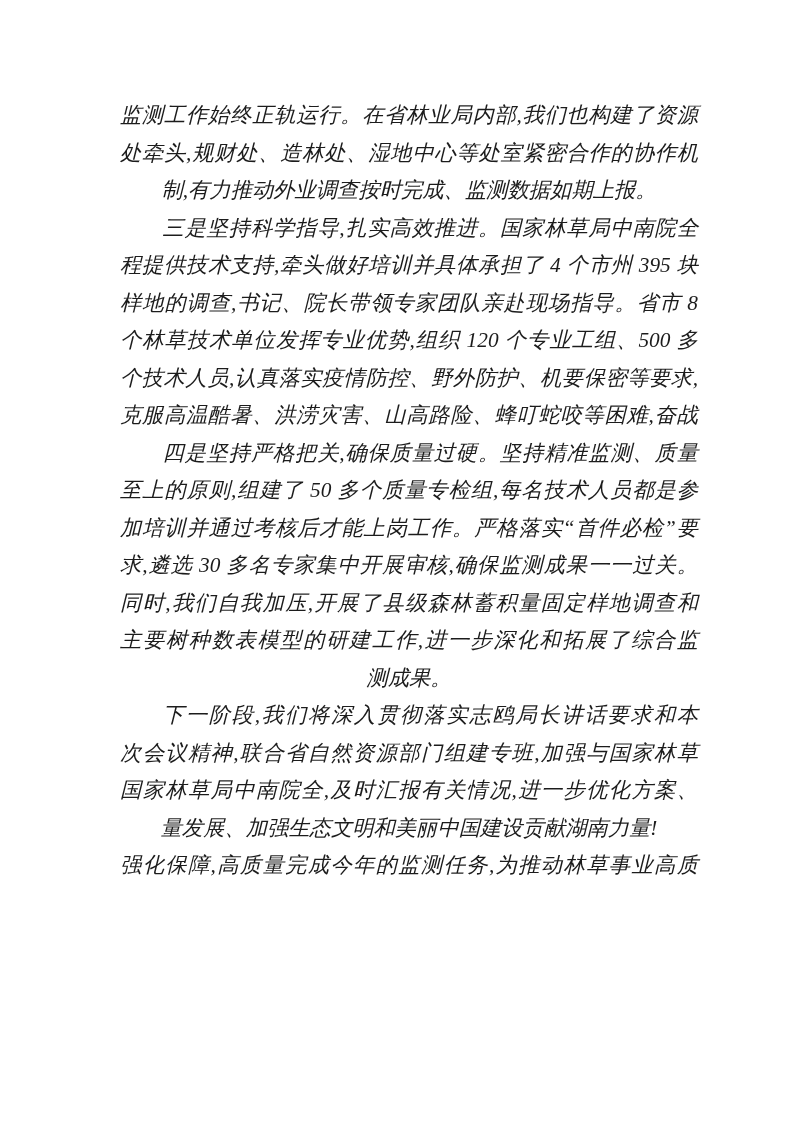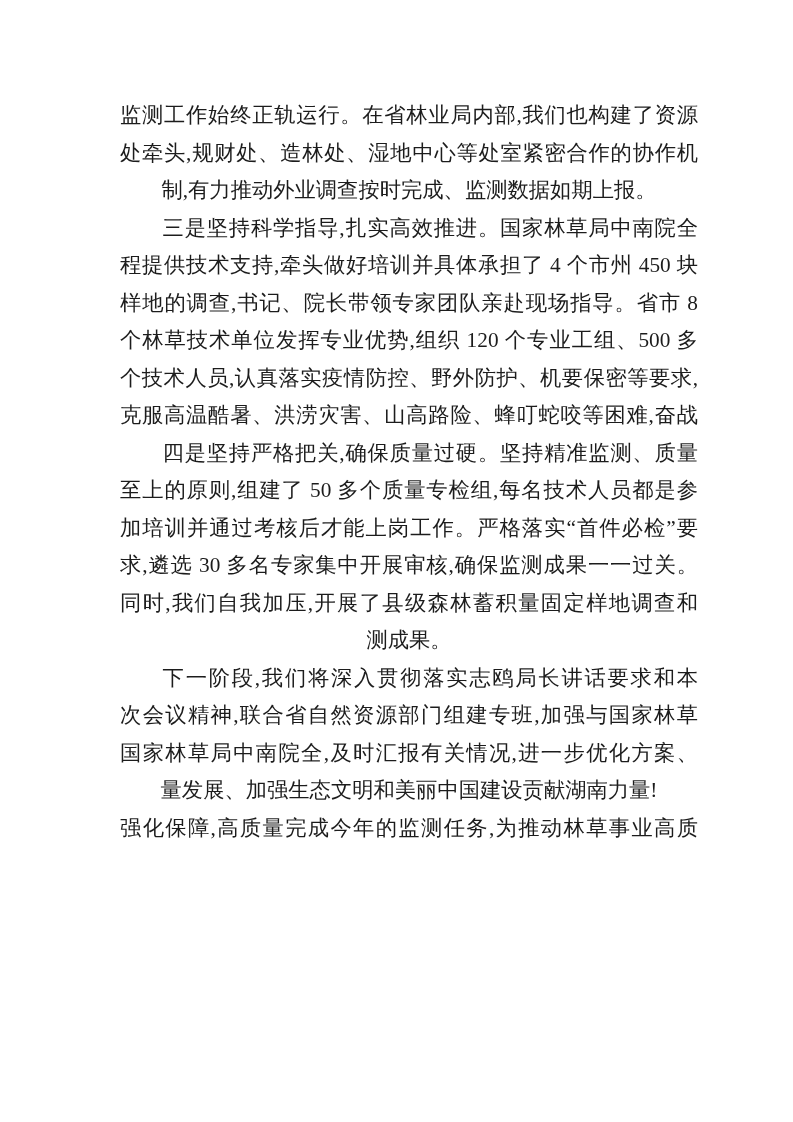--- a/index.html
+++ b/index.html
@@ -18,20 +18,21 @@
   }
   .content {
     position: absolute;
     left: 120px;
     top: 97px;
     width: 578px;
   }
   .para {
     margin: 0;
     padding: 0;
+    font-style: italic;
   }
   .line {
     font-size: 21.3px;
     line-height: 37.5px;
     height: 37.5px;
     white-space: nowrap;
     text-align: center;
     overflow: visible;
   }
   
@@ -51,33 +52,34 @@
   <div class="content">
 
     <div class="para">
       <div class="line fill">监测工作始终正轨运行。在省林业局内部,我们也构建了资源</div>
       <div class="line fill">处牵头,规财处、造林处、湿地中心等处室紧密合作的协作机</div>
       <div class="line">制,有力推动外业调查按时完成、监测数据如期上报。</div>
     </div>
 
     <div class="para">
       <div class="line fill indent">三是坚持科学指导,扎实高效推进。国家林草局中南院全</div>
-      <div class="line fill">程提供技术支持,牵头做好培训并具体承担了 4 个市州 450 块</div>
+      <div class="line fill">程提供技术支持,牵头做好培训并具体承担了 4 个市州 395 块</div>
       <div class="line fill">样地的调查,书记、院长带领专家团队亲赴现场指导。省市 8</div>
       <div class="line fill">个林草技术单位发挥专业优势,组织 120 个专业工组、500 多</div>
       <div class="line fill">个技术人员,认真落实疫情防控、野外防护、机要保密等要求,</div>
       <div class="line fill">克服高温酷暑、洪涝灾害、山高路险、蜂叮蛇咬等困难,奋战</div>
     </div>
 
     <div class="para">
       <div class="line fill indent">四是坚持严格把关,确保质量过硬。坚持精准监测、质量</div>
       <div class="line fill">至上的原则,组建了 50 多个质量专检组,每名技术人员都是参</div>
       <div class="line fill">加培训并通过考核后才能上岗工作。严格落实“首件必检”要</div>
       <div class="line fill">求,遴选 30 多名专家集中开展审核,确保监测成果一一过关。</div>
       <div class="line fill">同时,我们自我加压,开展了县级森林蓄积量固定样地调查和</div>
+      <div class="line fill">主要树种数表模型的研建工作,进一步深化和拓展了综合监</div>
       <div class="line">测成果。</div>
     </div>
 
     <div class="para">
       <div class="line fill indent">下一阶段,我们将深入贯彻落实志鸥局长讲话要求和本</div>
       <div class="line fill">次会议精神,联合省自然资源部门组建专班,加强与国家林草</div>
       <div class="line fill">国家林草局中南院全,及时汇报有关情况,进一步优化方案、</div>
       <div class="line">量发展、加强生态文明和美丽中国建设贡献湖南力量!</div>
       <div class="line fill">强化保障,高质量完成今年的监测任务,为推动林草事业高质</div>
     </div>

